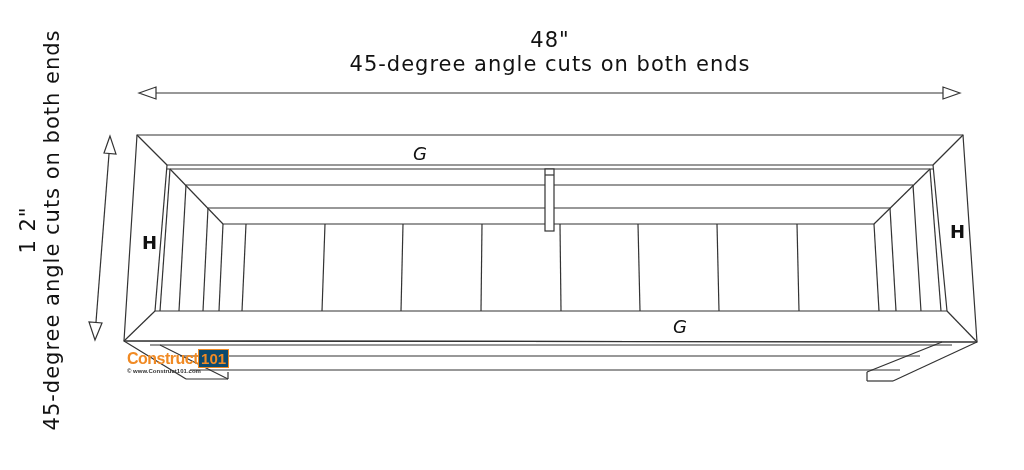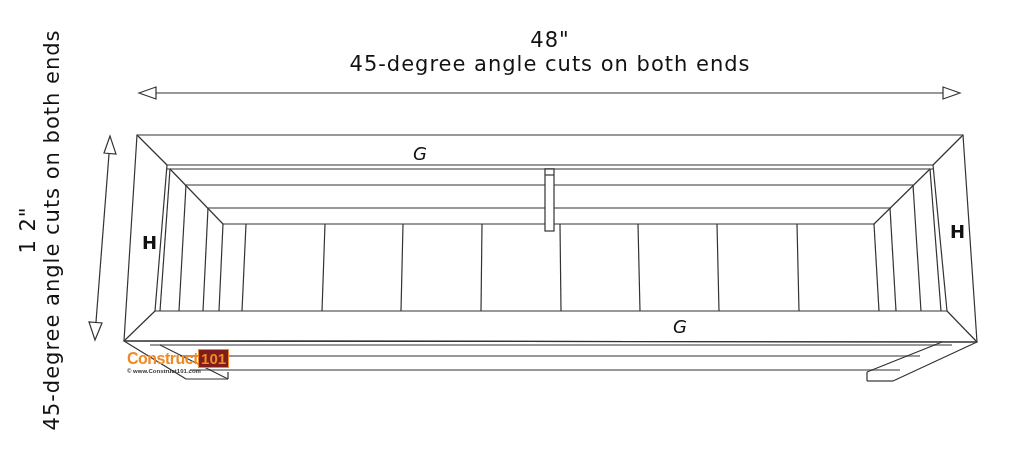--- a/index.html
+++ b/index.html
@@ -5,21 +5,21 @@
   html, body { margin: 0; padding: 0; background: #ffffff; }
   body { width: 1024px; height: 470px; position: relative; overflow: hidden; font-family: "DejaVu Sans", sans-serif; }
   .dim-top { position: absolute; left: 0; top: 28px; width: 1100px; text-align: center; color: #111; font-size: 21px; line-height: 24px; letter-spacing: 1px; }
   .dim-top .l1, .dim-top .l2 { display: block; }
   .dim-side { position: absolute; left: 16px; top: 445px; transform-origin: 0 0; transform: rotate(-90deg); width: 430px; text-align: center; color: #111; font-size: 21px; line-height: 24px; letter-spacing: 1px; }
   .dim-side .l1, .dim-side .l2 { display: block; }
   .part-label { position: absolute; font-size: 18px; color: #111; font-style: italic; }
   svg { position: absolute; left: 0; top: 0; }
   .logo { position: absolute; left: 127px; top: 349px; }
   .logo-word { font-family: "Liberation Sans", sans-serif; font-weight: bold; font-size: 16px; color: #f08a24; letter-spacing: -0.5px; text-align: right; }
-  .logo-num { display: inline-block; background: #7f1d1d; color: #f08a24; font-family: "Liberation Sans", sans-serif; font-weight: bold; font-size: 15px; padding: 0 2px; border: 1px solid #f08a24; }
+  .logo-num { display: inline-block; background: #0c4a6e; color: #f08a24; font-family: "Liberation Sans", sans-serif; font-weight: bold; font-size: 15px; padding: 0 2px; border: 1px solid #f08a24; }
   .logo-url { display: block; font-family: "Liberation Sans", sans-serif; font-size: 6px; color: #333; font-weight: bold; margin-top: 0px; }
 </style>
 </head>
 <body>
 
 <div class="dim-top">
   <span class="l1">48"</span>
   <span class="l2">45-degree angle cuts on both ends</span>
 </div>
 

